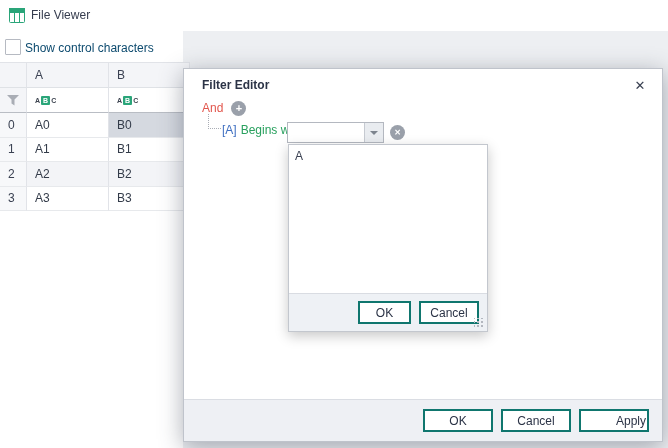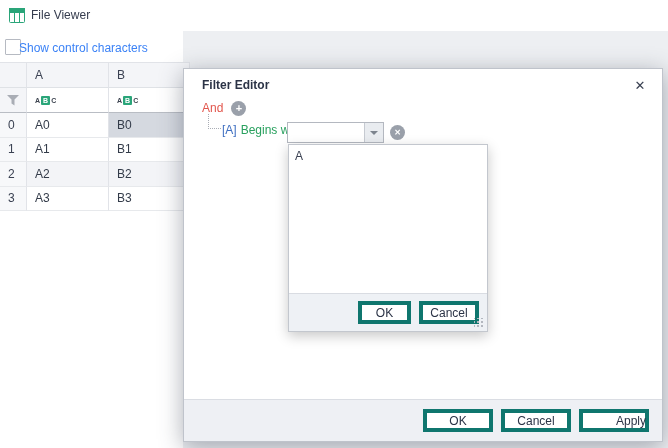--- a/index.html
+++ b/index.html
@@ -9,21 +9,21 @@
     background: #ffffff; overflow: hidden; font-size: 12px; color: #3a4152;
   }
   
   .titlebar { position: absolute; left: 0; top: 0; width: 668px; height: 31px; background: #fff; }
   .app-icon { position: absolute; left: 9px; top: 8px; width: 16px; height: 15px; }
   .window-title { position: absolute; left: 31px; top: 8px; font-weight: normal; color: #353c4e; }
   
   .checkbox-row { position: absolute; left: 0; top: 31px; width: 183px; height: 31px; background: #fff; }
   .checkbox { position: absolute; left: 5px; top: 8px; width: 16px; height: 16px;
     background: #fff; border: 1px solid #b6bac2; border-radius: 1px; }
-  .checkbox-label { position: absolute; left: 19px; top: 10px; color: #3b82f6; }
+  .checkbox-label { position: absolute; left: 25px; top: 10px; color: #0c4a6e; }
   
   .bg-right { position: absolute; left: 183px; top: 31px; width: 485px; height: 417px; background: #edeff2; }
   
   .grid { position: absolute; left: 0; top: 62px; width: 190px; }
   .grid-row { display: flex; }
   .gcell { border-right: 1px solid #e1e3e8; border-bottom: 1px solid #e7e9ec;
     display: flex; align-items: center; padding-left: 8px; background: #fff; overflow: hidden; }
   .c0 { width: 27px; } .c1 { width: 82px; } .c2 { width: 81px; }
   .hdr-row .gcell { height: 26px; background: #f4f5f8; border-top: 1px solid #e1e3e8;
     border-bottom: 1px solid #dfe2e6; color: #3a4152; }
@@ -66,21 +66,21 @@
   .drop-arrow { width: 0; height: 0; border-left: 4px solid transparent; border-right: 4px solid transparent;
     border-top: 4px solid #7d848e; }
   .clear-btn { position: absolute; left: 206px; top: 56px; }
   
   .popup { position: absolute; left: 104px; top: 75px; width: 200px; height: 188px;
     background: #fff; border: 1px solid #c3c7ce; box-shadow: 0 4px 12px rgba(0,0,0,0.22); }
   .popup-list { position: absolute; left: 0; top: 0; width: 100%; height: 149px; overflow: hidden; }
   .popup-item { padding: 4px 6px; color: #3a4152; }
   .popup-footer { position: absolute; left: 0; bottom: 0; width: 100%; height: 38px;
     background: #eef1f5; border-top: 1px solid #d9dce2; }
-  .btn { background: #fff; border: 4px solid #0f766e; color: #2b3346; font-size: 12px;
+  .btn { background: #fff; border: 2px solid #0f766e; color: #2b3346; font-size: 12px;
     font-family: "Liberation Sans", sans-serif; display: flex; align-items: center;
     justify-content: center; cursor: pointer; }
   .popup-ok { position: absolute; left: 69px; top: 7px; width: 53px; height: 23px; }
   .popup-cancel { position: absolute; left: 130px; top: 7px; width: 60px; height: 23px; }
   .resize-grip { position: absolute; right: 3px; bottom: 3px; width: 10px; height: 10px;
     background-image: radial-gradient(#b3b7bf 1px, transparent 1.2px);
     background-size: 4px 4px; background-position: bottom right; }
   
   .dialog-footer { position: absolute; left: 0; bottom: 0; width: 100%; height: 42px;
     background: #eef0f4; border-top: 1px solid #dadde3; }

